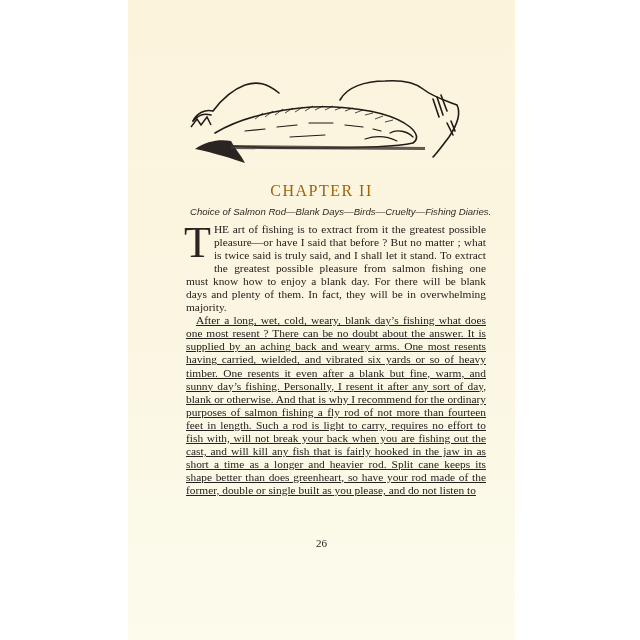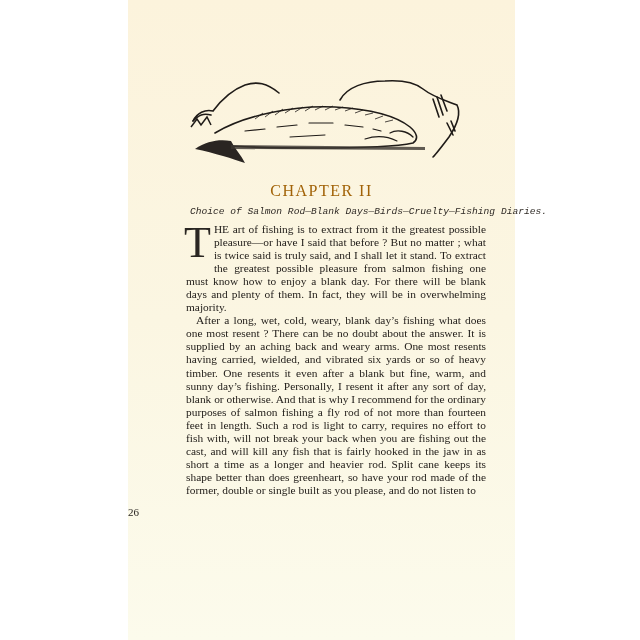--- a/index.html
+++ b/index.html
@@ -8,35 +8,35 @@
     position:absolute; left:128px; top:0; width:387px; height:640px;
     background: linear-gradient(180deg, #fcf3dc 0%, #fbf6e2 50%, #fcfbec 100%);
   }
   .illustration { position:absolute; left:185px; top:75px; width:300px; height:92px; }
   .chapter-title {
     position:absolute; left:128px; top:182px; width:387px; text-align:center;
     font-family:"Liberation Serif", serif; font-size:16px; letter-spacing:1.5px; color:#a16207;
   }
   .chapter-subtitle {
     position:absolute; left:190px; top:206px; width:290px; text-align:right;
-    font-family:Liberation Mono, monospace; font-style:italic; font-size:9.6px; color:#2f2a25; white-space:nowrap;
+    font-family:Liberation Sans, sans-serif; font-style:italic; font-size:9.6px; color:#2f2a25; white-space:nowrap;
   }
   .body-text {
     position:absolute; left:186px; top:223px; width:300px;
     font-family:"Liberation Serif", serif; font-size:11.4px; line-height:13.05px; color:#24201c;
     text-align:justify;
   }
   .body-text p { margin:0; }
-  .body-text p.indent { text-indent:10px; }
+  .body-text p.indent { text-indent:10px;text-decoration:underline; }
   .drop-cap {
     float:left; font-family:"Liberation Serif", serif; font-size:44px; line-height:34px;
     margin:3px 3px 0 -2px; color:#2a2622; height:38px;
   }
   .page-number {
-    position:absolute; left:128px; top:506px; width:387px; text-align:left;
+    position:absolute; left:128px; top:537px; width:387px; text-align:center;
     font-family:"Liberation Serif", serif; font-size:11px; color:#2a2622;
   }
 </style>
 </head>
 <body>
 
 <div class="page"></div>
 
 <svg class="illustration" viewBox="0 0 300 92" xmlns="http://www.w3.org/2000/svg">
   <g fill="none" stroke="#1f1b18" stroke-width="1.6" stroke-linecap="round">

